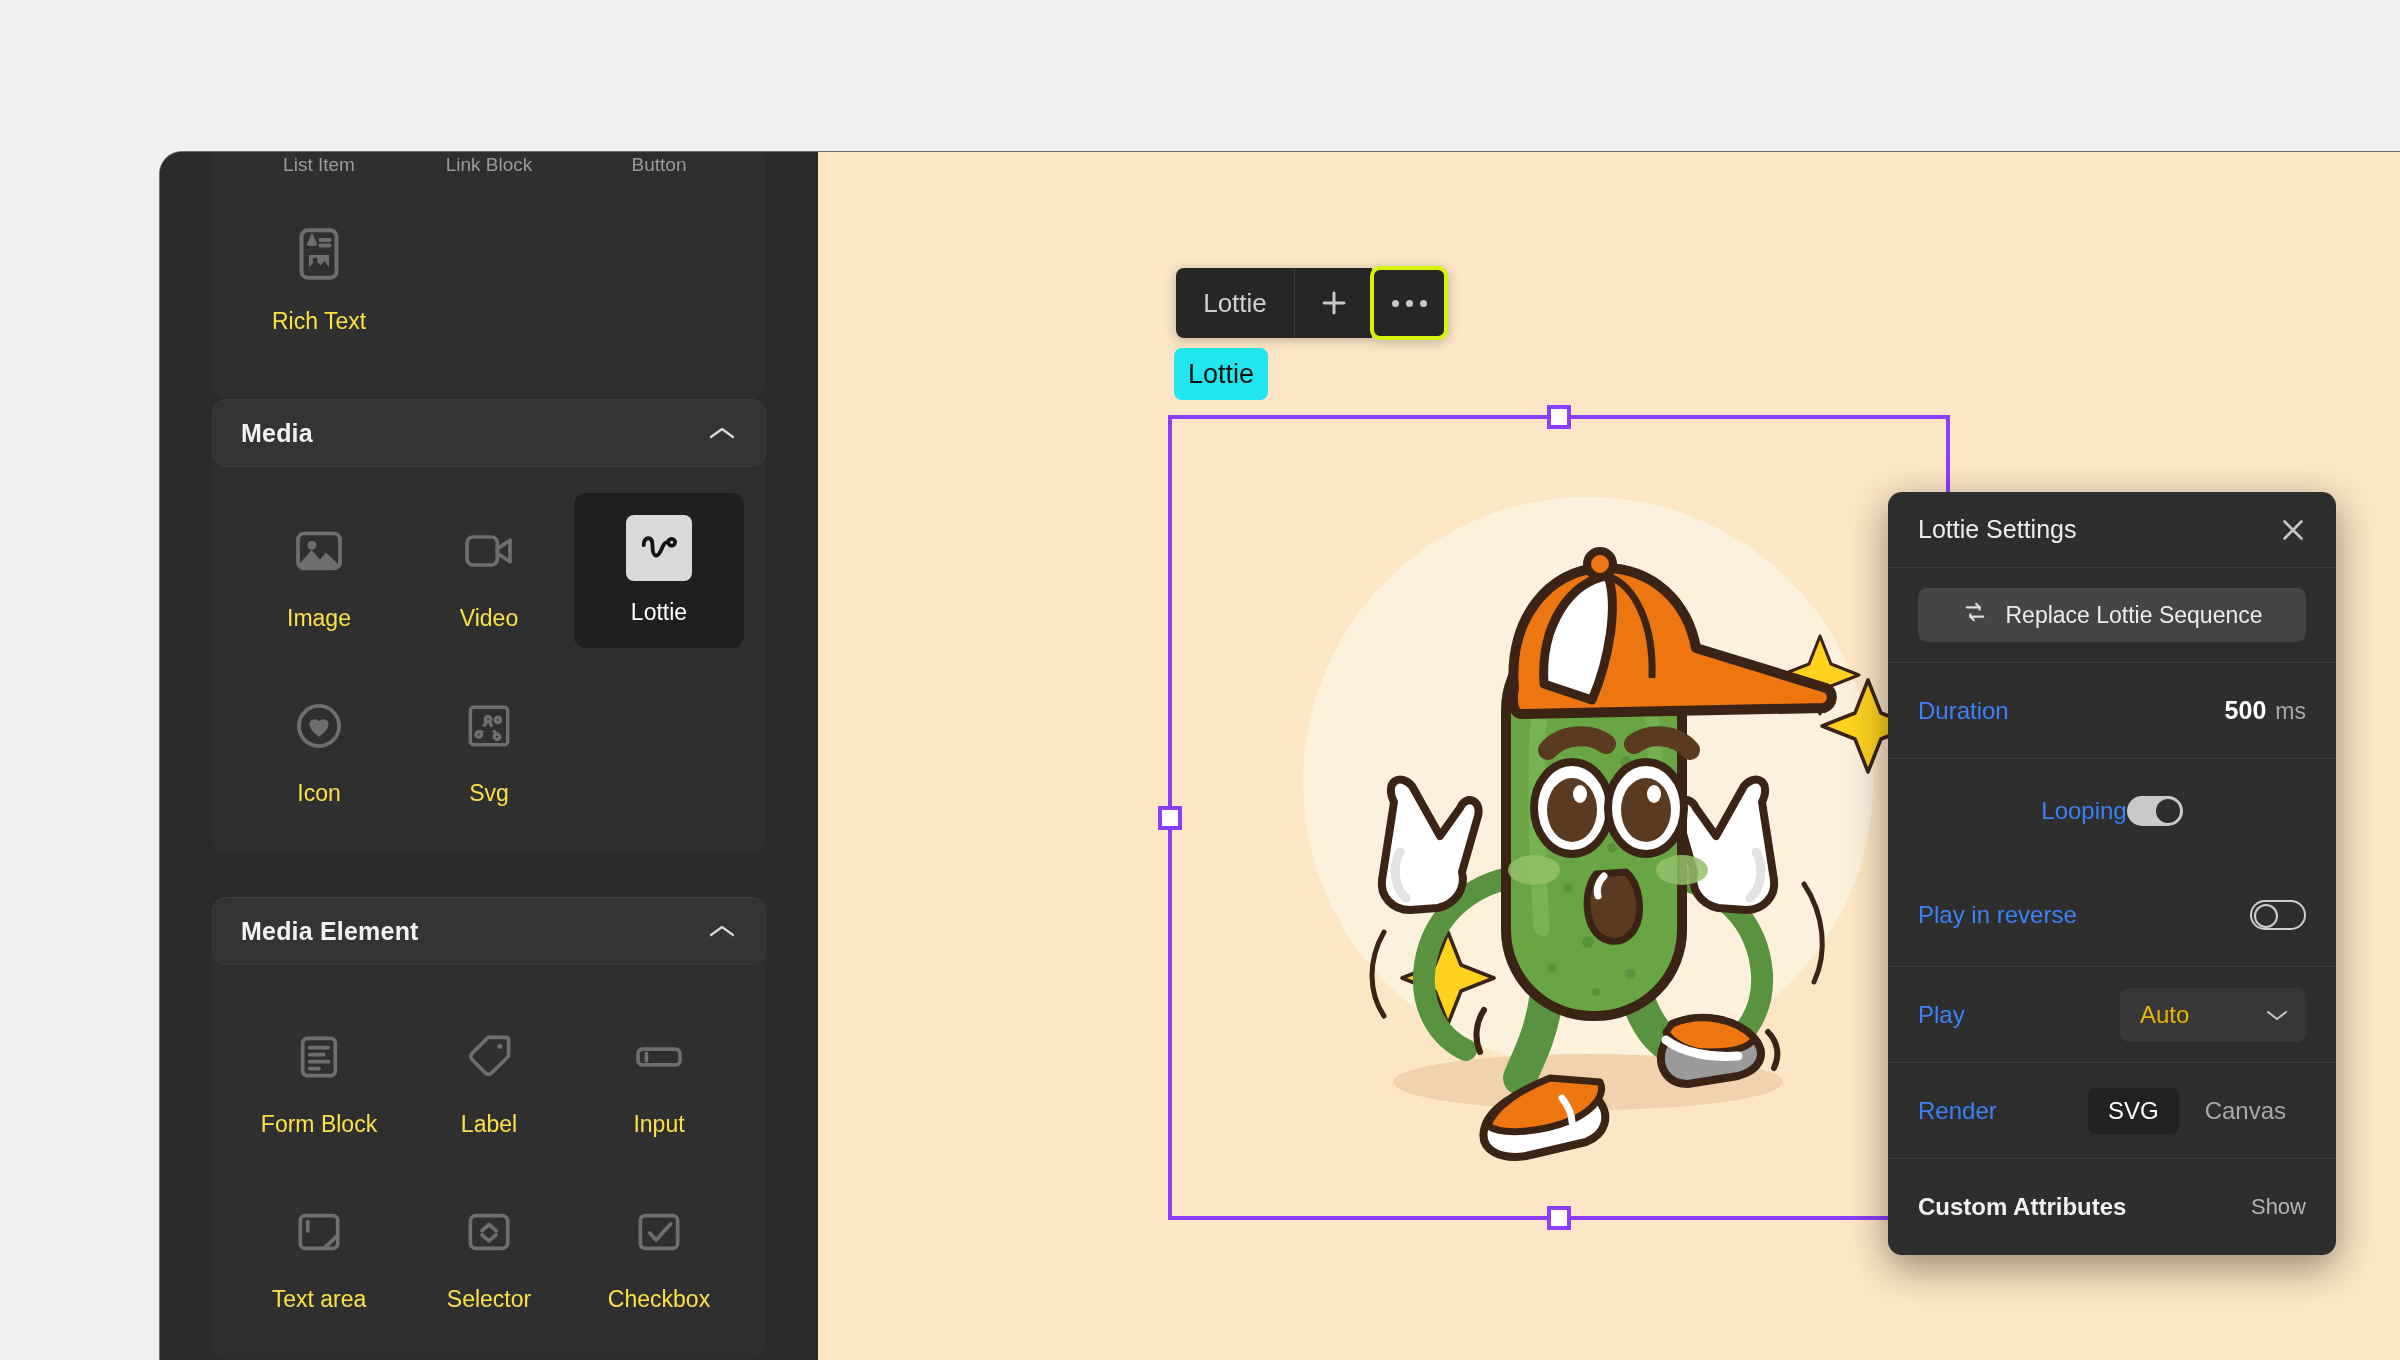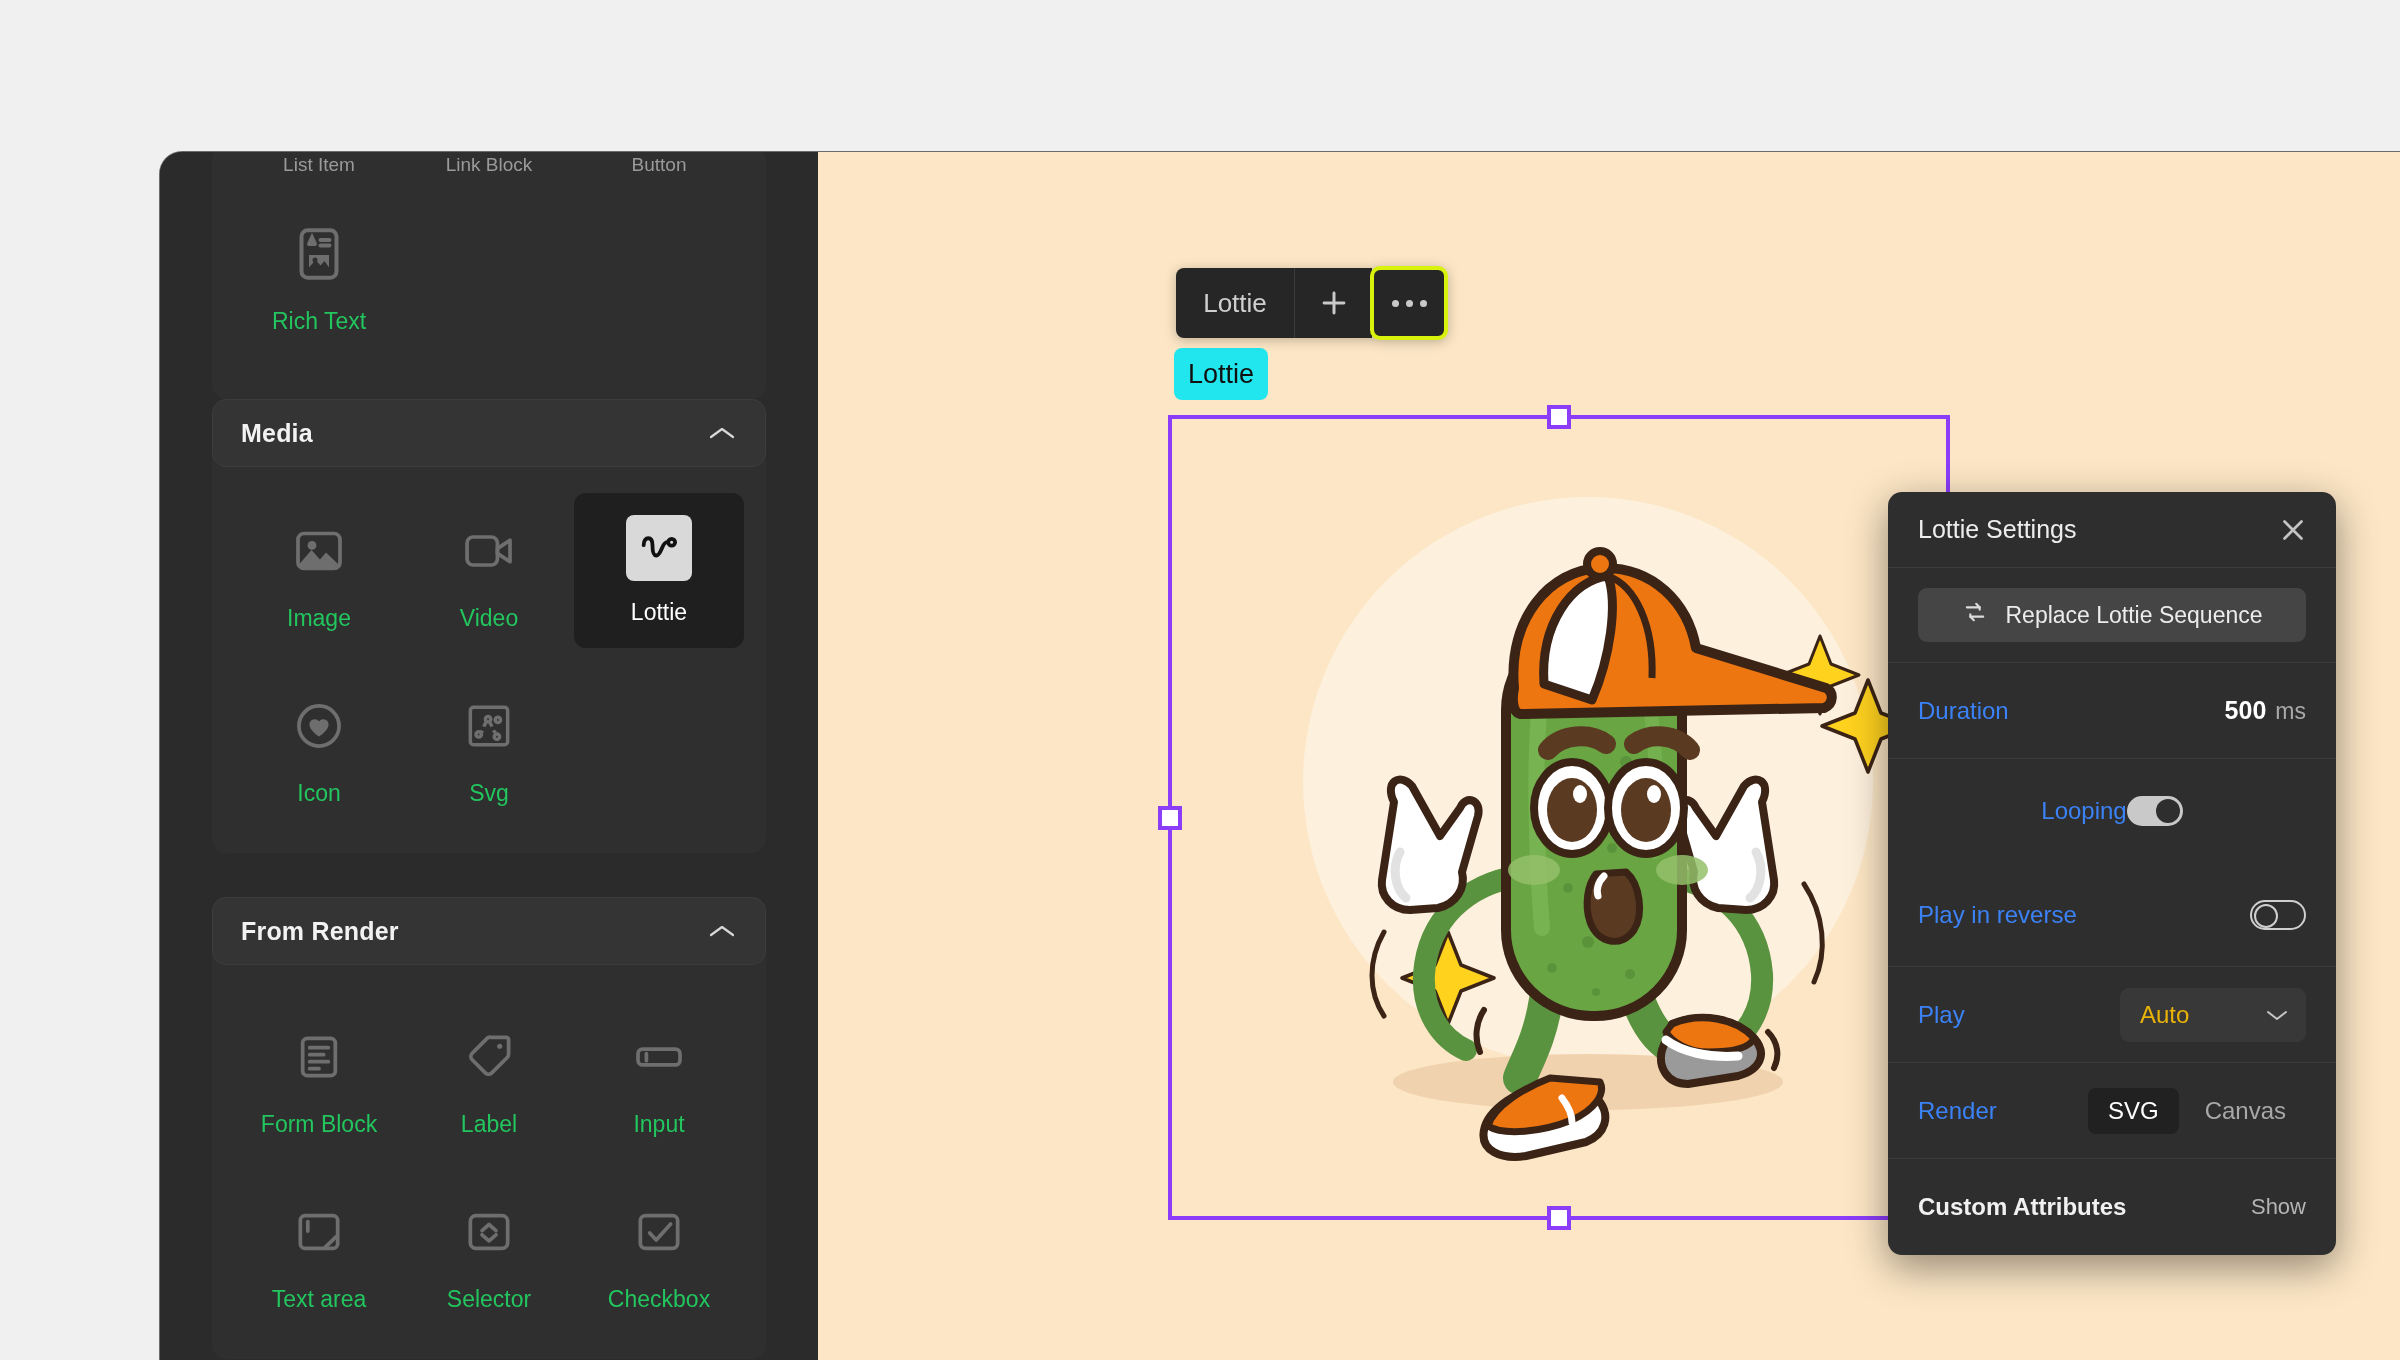--- a/index.html
+++ b/index.html
@@ -61,21 +61,21 @@
     border-radius: 12px;
   }
   .tile.selected { background: #1f1f1f; }
   .tile .ic {
     width: 72px; height: 72px;
     display: flex; align-items: center; justify-content: center;
   }
   .tile .ic svg { display: block; }
   .tile .lbl {
     margin-top: 18px;
-    font-size: 23px; color: #22c55e; white-space: nowrap;
+    font-size: 23px; color: #fde047; white-space: nowrap;
   }
   .tile.selected .lbl { color: #ffffff; }
   .tile.selected .ic {
     background: #d9d9d9;
     border-radius: 8px;
     width: 66px; height: 66px;
   }
 
   .labels-row {
     display: grid; grid-template-columns: repeat(3, 1fr);
@@ -317,21 +317,21 @@
               </span>
               <span class="lbl">Svg</span>
             </div>
 
             <div></div>
           </div>
         </div>
 
         <div class="group-card" style="margin-top:44px;">
           <div class="group-head">
-            <span class="group-title">From Render</span>
+            <span class="group-title">Media Element</span>
             <span class="chev">
               <svg width="30" height="18" viewBox="0 0 30 18" fill="none" stroke="#d8d8d8" stroke-width="2.2" stroke-linecap="round" stroke-linejoin="round">
                   <path d="M4 13L15 5l11 8"></path>
                 </svg>
             </span>
           </div>
           <div class="grid3" style="padding-top:34px;">
 
             <div class="tile">
               <span class="ic">

